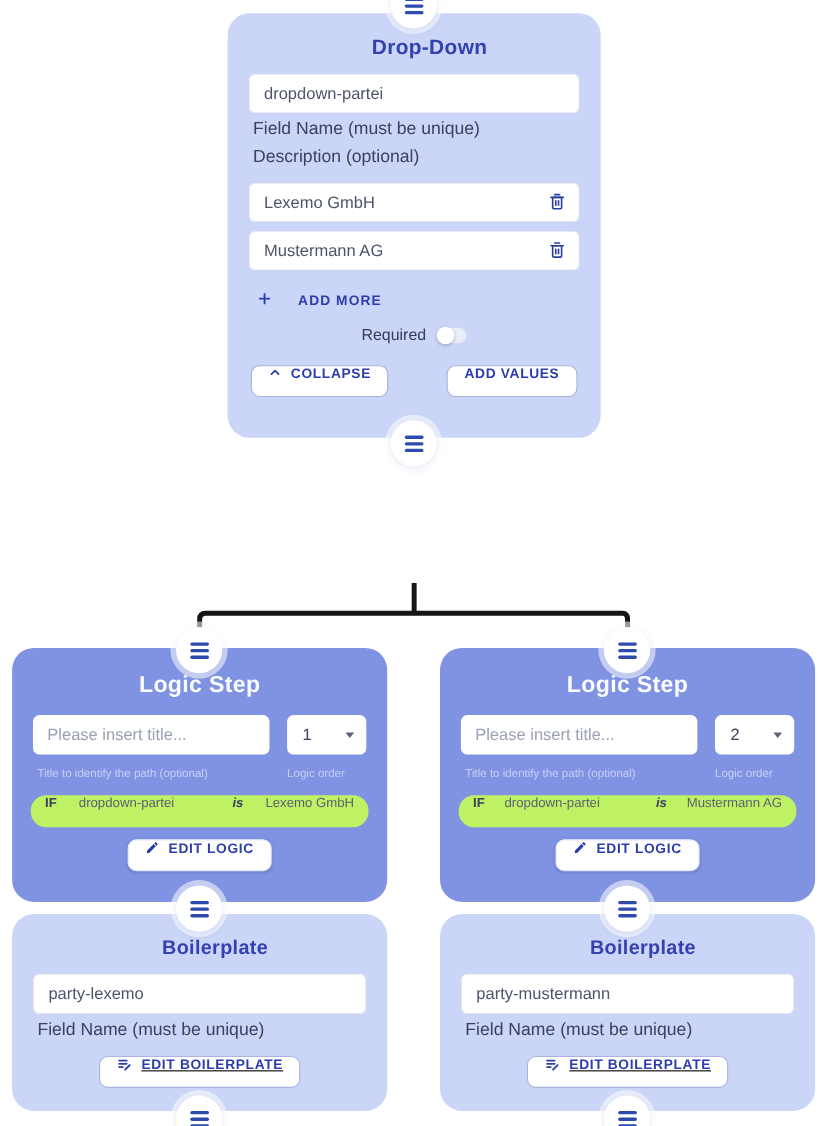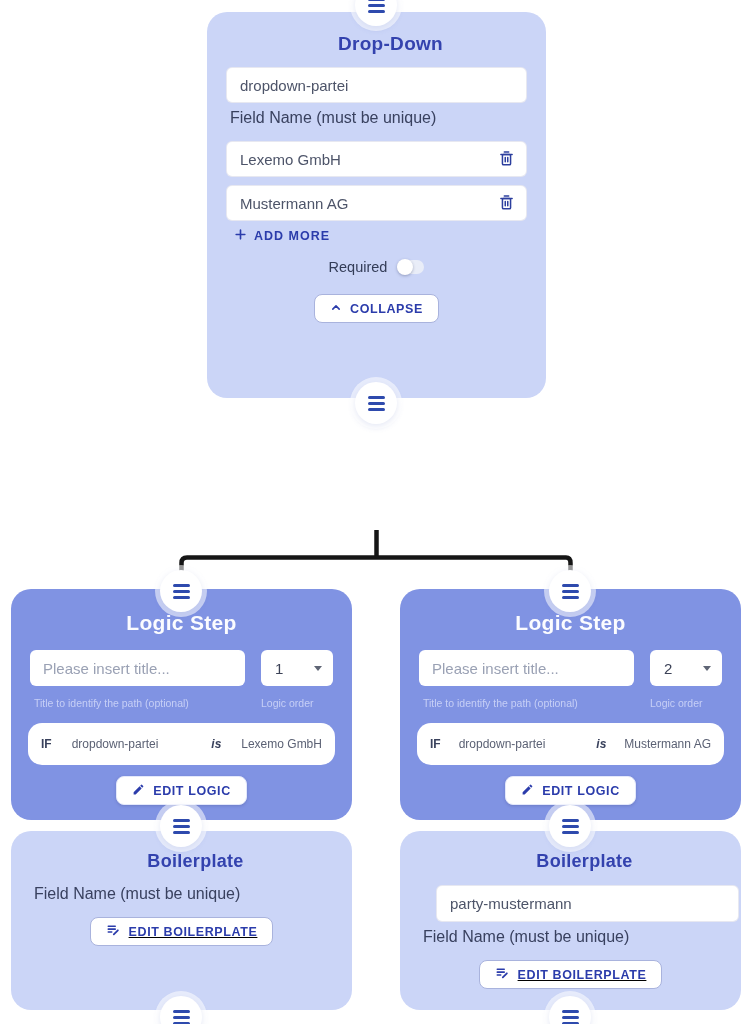--- a/index.html
+++ b/index.html
@@ -40,36 +40,36 @@
   .label-light { color:#c6cff6; }
 
   .value-row { position:relative; margin:8px 19px 0; }
   .value-row .text-input { padding-right:40px; }
   .trash-btn {
     position:absolute; right:10px; top:8px; width:22px; height:22px;
     background:none; border:none; cursor:pointer; display:flex; align-items:center; justify-content:center;
   }
 
   .add-more {
-    display:inline-flex; align-items:center; gap:7px; margin:7px 0 0 27px;
+    display:inline-flex; align-items:center; gap:24px; margin:19px 0 0 27px;
     background:none; border:none; cursor:pointer;
     color:#2b3cab; font-weight:700; font-size:12.5px; letter-spacing:1px;
     font-family:"Liberation Sans", sans-serif;
   }
 
   .required-row { display:flex; align-items:center; justify-content:center; gap:10px; margin-top:14px; }
   .required-label { font-size:14.5px; color:#333c57; }
   .toggle { position:relative; width:27px; height:14px; border-radius:8px; background:#e9edf8; cursor:pointer; }
   .toggle .knob {
     position:absolute; left:0; top:-1px; width:16px; height:16px; border-radius:50%;
     background:#fff; box-shadow:0 1px 3px rgba(40,50,90,0.35);
   }
 
   .btn {
-    display:inline-flex; align-items:center; justify-content:center; gap:8px;
+    display:inline-flex; justify-content:center; gap:8px;
     background:#fff; border:1.5px solid #a9b3dd; border-radius:8px;
     color:#2b3cab; font-weight:700; font-size:12.5px; letter-spacing:0.6px;
     padding:0 15px; height:29px; cursor:pointer;
     font-family:"Liberation Sans", sans-serif;
   }
   .btn.on-dark { border:1px solid #e3e8fb; box-shadow:0 1px 3px rgba(50,60,120,0.25); }
   .btn-row { display:flex; justify-content:center; gap:53px; margin-top:19px; }
   .btn-center { display:flex; justify-content:center; }
 
   .ls-row { display:flex; gap:16px; margin:15px 19px 0; }
@@ -83,22 +83,22 @@
     position:absolute; right:11px; top:16px; width:0; height:0;
     border-left:4.5px solid transparent; border-right:4.5px solid transparent;
     border-top:5.5px solid #5f6575;
   }
   .ls-labels { display:flex; gap:16px; margin:5px 19px 0; }
   .ls-labels .l1 { flex:1; }
   .ls-labels .l2 { width:72px; }
   .ls-labels span { font-size:10.5px; }
 
   .cond-pill {
-    display:flex; align-items:center; justify-content:space-between;
-    margin:14px 17px 0; height:42px; border-radius:14px; background:#ffffff; padding:0 13px;
+    display:flex; justify-content:space-between;
+    margin:14px 17px 0; height:29px; border-radius:14px; background:#bef264; padding:0 13px;
     font-size:12px;
   }
   .cond-pill .kw { font-weight:700; color:#39415c; }
   .cond-pill .kw.it { font-style:italic;margin-left:33px; }
   .cond-pill .val { color:#5b6174; }
 
   .mt11 { margin-top:11px; }
   .mt13 { margin-top:13px; }
   .mt14b { margin-top:14px;text-decoration:underline; }
   .lc-title { margin-top:24px; }
@@ -117,20 +117,21 @@
 
   <section class="card light" style="left:207px; top:12px; width:339px; height:386px;">
     <h2 class="card-title title-blue">Drop-Down</h2>
 
     <div class="field-group">
       <input class="text-input" type="text" value="dropdown-partei" style="">
       <div class="input-label label-dark">Field Name (must be unique)</div>
     </div>
 
     <div class="field-group" style="margin-top:7px;">
+      <div class="input-label label-dark">Description (optional)</div>
     </div>
 
     <div class="value-row" style="margin-top:14px;">
       <input class="text-input" type="text" value="Lexemo GmbH" style="">
       <button class="trash-btn">
         <span>
           <svg width="15" height="17" viewBox="0 0 24 26" fill="none" stroke="#2c3f9e" stroke-width="2.4" stroke-linecap="round">
             <path d="M3 6.5h18"></path>
               <path d="M8.5 2.5h7"></path>
             <rect x="5.5" y="6.5" width="13" height="16.5" rx="1.8"></rect>
@@ -172,20 +173,23 @@
 
     <div class="btn-row">
       <button class="btn">
         <span>
           <svg width="12" height="11" viewBox="0 0 24 24" fill="none" stroke="#2b3cab" stroke-width="3.4" stroke-linecap="round" stroke-linejoin="round">
             <path d="M5 15.5l7-7 7 7"></path>
           </svg>
         </span>
         <span>COLLAPSE</span>
       </button>
+      <button class="btn">
+        <span>ADD VALUES</span>
+      </button>
     </div>
   </section>
 
 
   <section class="card dark" style="left:11px; top:589px; width:341px; height:231px;">
     <h2 class="card-title title-white ls-title">Logic Step</h2>
     <div class="ls-row">
       <input class="text-input" type="text" placeholder="Please insert title..." style="">
       <div class="order-select">
         <span class="order-value">1</span>
@@ -241,39 +245,40 @@
           </svg>
         </span>
         <span>EDIT LOGIC</span>
       </button>
     </div>
   </section>
 
   <section class="card light" style="left:11px; top:831px; width:341px; height:179px;">
     <h2 class="card-title title-blue bp-title" style="margin-top:20px; font-size:18px;">Boilerplate</h2>
     <div class="field-group" style="margin-top:13px;">
+      <input class="text-input" type="text" style="height: 37px;" value="party-lexemo">
       <div class="input-label label-dark">Field Name (must be unique)</div>
     </div>
     <div class="btn-center mt14b">
       <button class="btn">
         <span>
           <svg width="15" height="14" viewBox="0 0 24 24" fill="none" stroke="#2b3cab" stroke-width="2.6" stroke-linecap="round">
             <path d="M3 5.5h12 M3 10.5h12 M3 15.5h6"></path>
             <path d="M12.5 19.5l7-7" stroke-width="3"></path>
           </svg>
         </span>
         <span>EDIT BOILERPLATE</span>
       </button>
     </div>
   </section>
 
   <section class="card light" style="left:400px; top:831px; width:341px; height:179px;">
     <h2 class="card-title title-blue bp-title" style="margin-top:20px; font-size:18px;">Boilerplate</h2>
     <div class="field-group" style="margin-top:13px;">
-      <input class="text-input" type="text" style="height: 37px; margin-left: 17px;" value="party-mustermann">
+      <input class="text-input" type="text" style="height: 37px;" value="party-mustermann">
       <div class="input-label label-dark">Field Name (must be unique)</div>
     </div>
     <div class="btn-center mt14b">
       <button class="btn">
         <span>
           <svg width="15" height="14" viewBox="0 0 24 24" fill="none" stroke="#2b3cab" stroke-width="2.6" stroke-linecap="round">
             <path d="M3 5.5h12 M3 10.5h12 M3 15.5h6"></path>
             <path d="M12.5 19.5l7-7" stroke-width="3"></path>
           </svg>
         </span>

